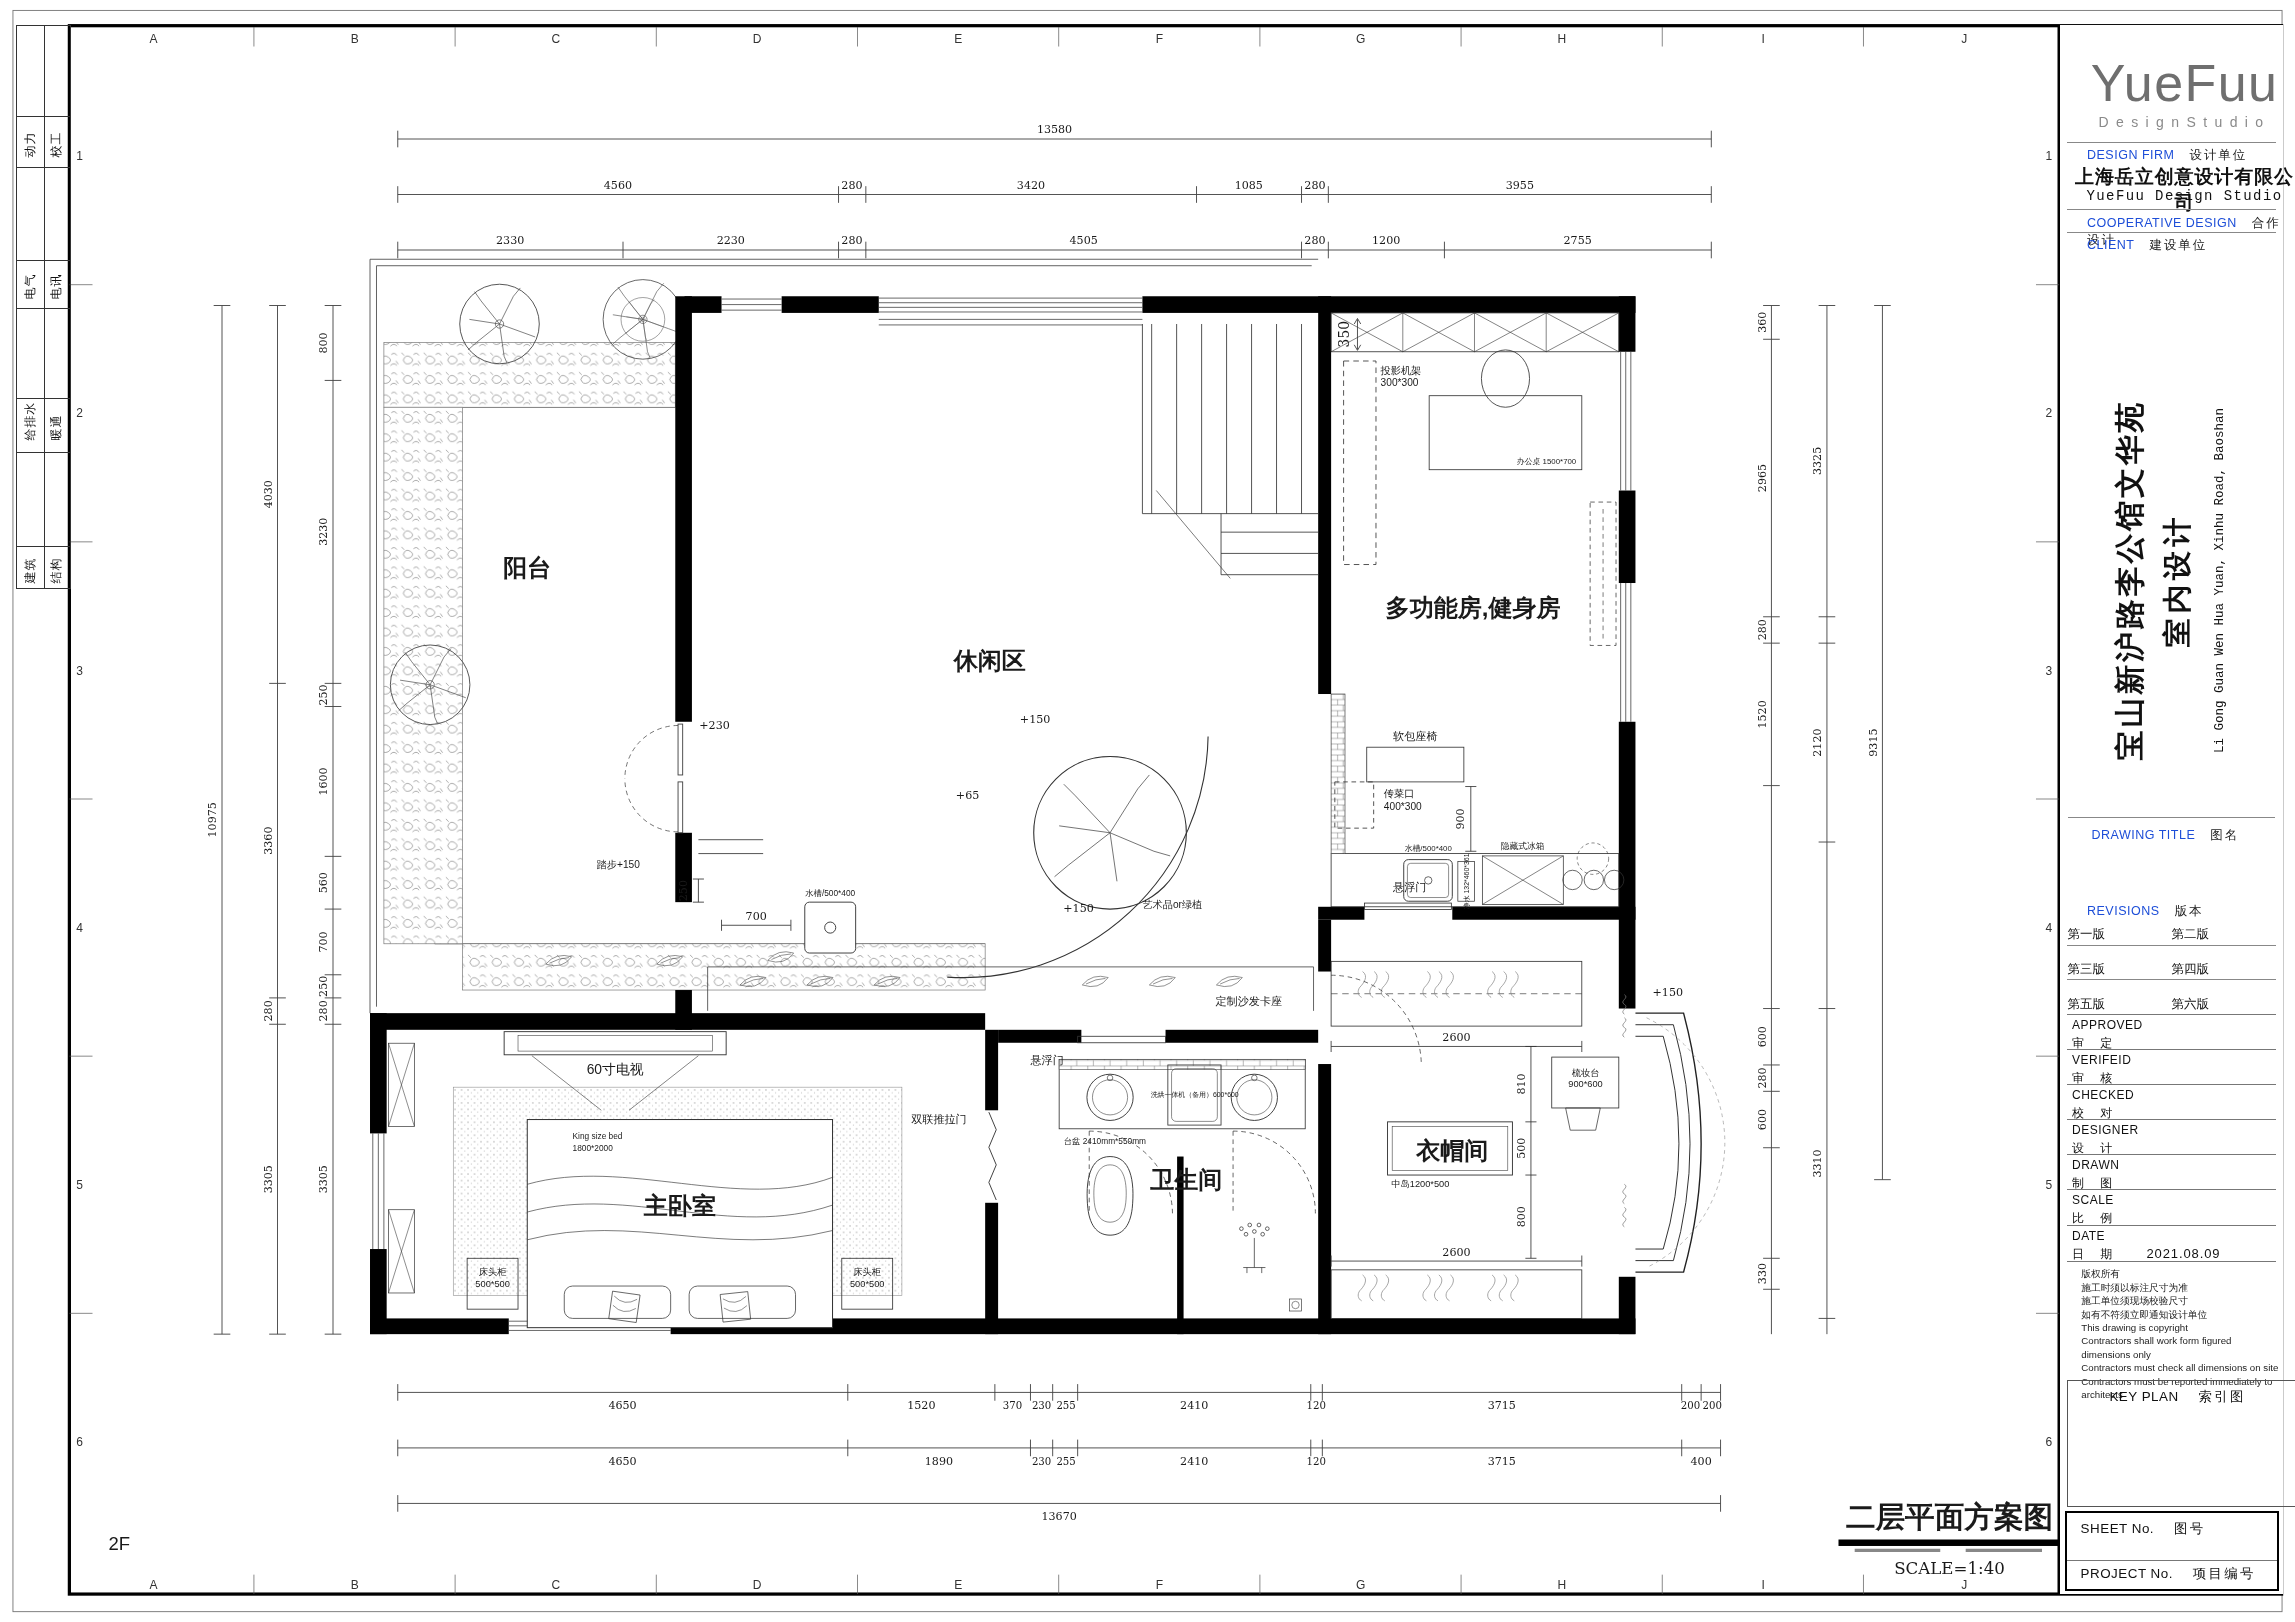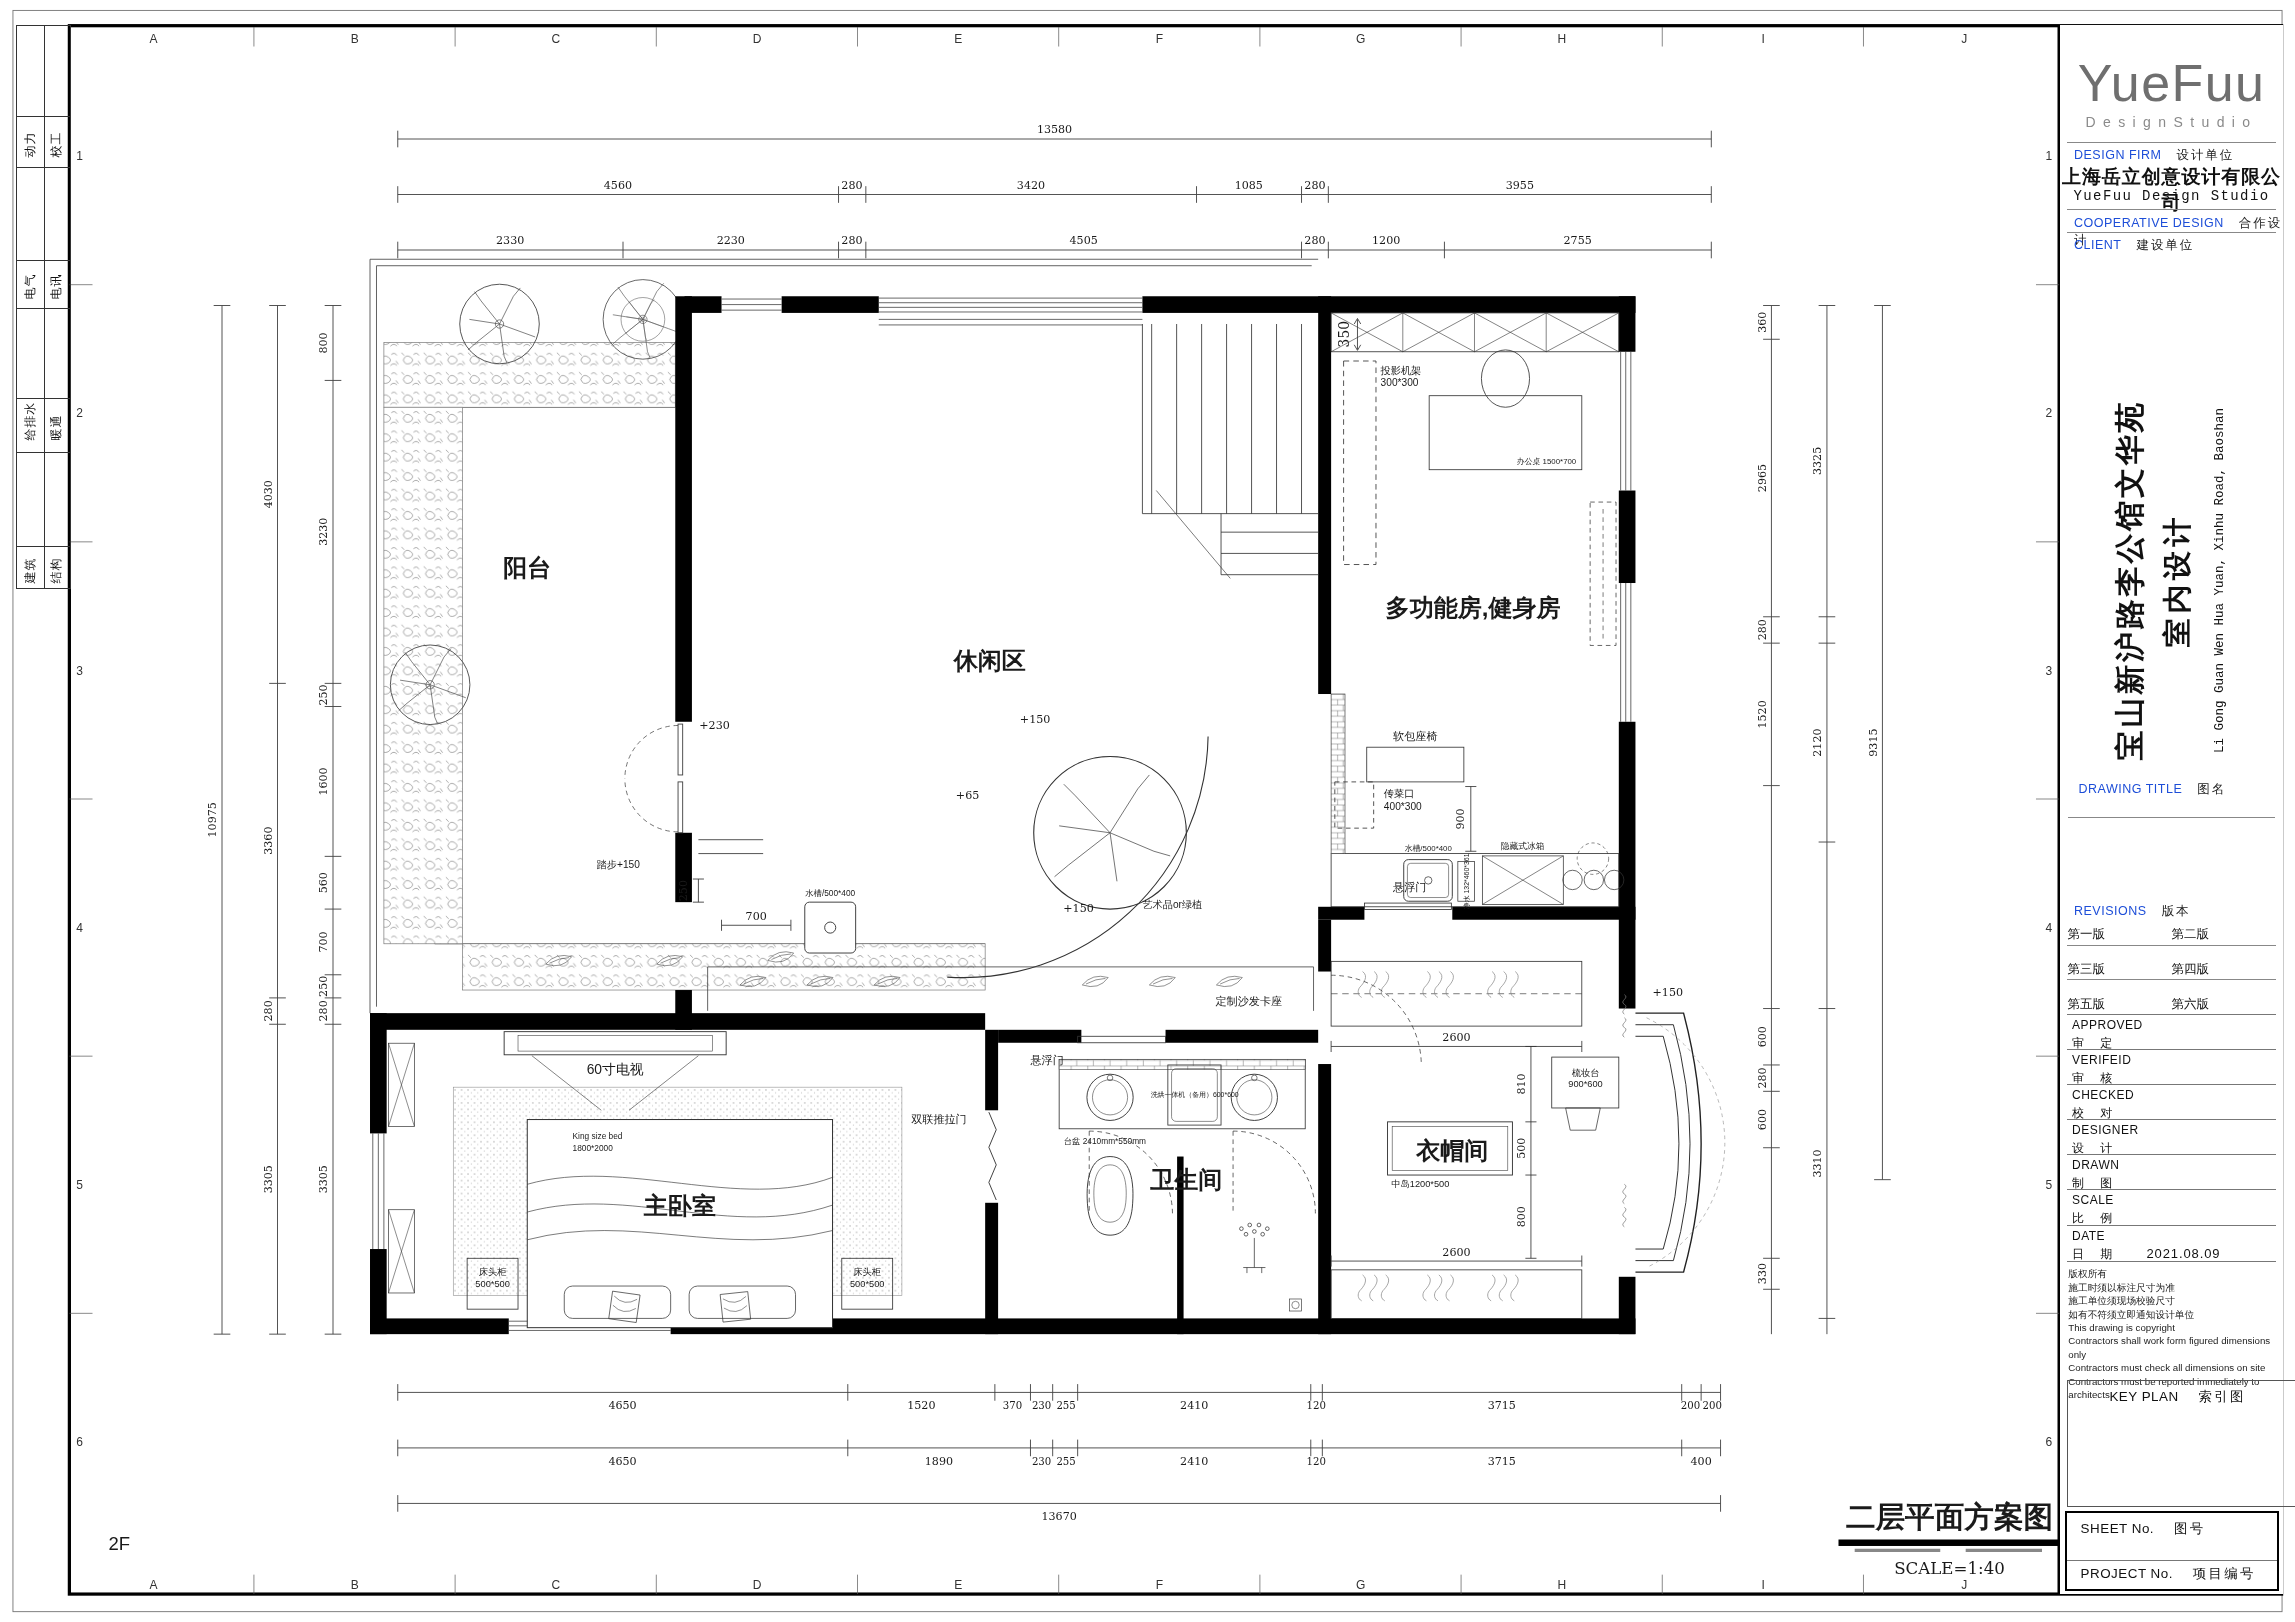--- a/index.html
+++ b/index.html
@@ -13,21 +13,21 @@
   .annS{font:18px "Liberation Sans", sans-serif;text-anchor:start;}
   .annE{font:20px "Liberation Sans", sans-serif;text-anchor:end;}
   .lvl{font:24px "DejaVu Serif", serif;text-anchor:middle;}
   .grd{font:26px "Liberation Sans", sans-serif;text-anchor:middle;fill:#333;}
   .ttl{font:700 64px "Liberation Sans", sans-serif;text-anchor:middle;}
   .scl{font:36px "DejaVu Serif", serif;text-anchor:middle;}
   .f2{font:500 40px "Liberation Sans", sans-serif;text-anchor:middle;}
 
   
   .tb{position:absolute;left:2060px;top:25.4px;width:223px;height:1569px;background:#fff;}
-  .tb .abs{position:absolute;}
+  .tb .abs{position:absolute;padding-left:13px;}
   .logo{width:100%;text-align:center;font-size:52px;letter-spacing:1.4px;color:#6f6f6f;font-weight:400;}
   .logosub{width:100%;text-align:center;font-size:14px;letter-spacing:7.4px;color:#8a8a8a;}
   .hline{position:absolute;left:7.4px;right:7.4px;border-top:0.7px solid #888;}
   .row-en{font-size:12.5px;color:#1d4ed8;letter-spacing:0.5px;}
   .row-cn{font-size:12.5px;color:#222;margin-left:13px;letter-spacing:1.9px;display:inline;}
   .comp-cn{font-size:19px;font-weight:700;letter-spacing:0.9px;text-align:center;width:100%;}
   .comp-en{font-size:14px;letter-spacing:1.4px;text-align:center;width:100%;font-family:"Liberation Mono", monospace;}
   .pbox{position:absolute;left:7.4px;top:207px;width:207px;height:664px;border:0.9px solid #444;}
   .vtxt{position:absolute;transform-origin:0 0;transform:rotate(-90deg);white-space:nowrap;}
   .ptitle{font-size:30px;font-weight:700;letter-spacing:2.8px;width:416px;text-align:center;}
@@ -536,21 +536,21 @@
   <div class="hline" style="top:207px"></div>
   <div class="abs" style="top:212px;left:14px">
     <span class="row-en">CLIENT</span>
     <span class="row-cn">建设单位</span>
   </div>
 
   <div class="vtxt ptitle" style="left:50px;top:763px">宝山新沪路李公馆文华苑</div>
   <div class="vtxt ptitle2" style="left:98px;top:763px">室内设计</div>
   <div class="vtxt pen" style="left:153px;top:759px">Li Gong Guan Wen Hua Yuan, Xinhu Road, Baoshan</div>
   <div class="hline" style="top:792px;left:8.3px;right:8.3px"></div>
-  <div class="abs" style="top:756px;left:18.5px">
+  <div class="abs" style="top:802px;left:18.5px">
     <span class="row-en">DRAWING TITLE</span>
     <span class="row-cn">图名</span>
   </div>
 
   <div class="abs" style="top:878px;left:14px">
     <span class="row-en">REVISIONS</span>
     <span class="row-cn">版本</span>
   </div>
   <div class="rev-row" style="top:901px">
     <span>第一版</span>

